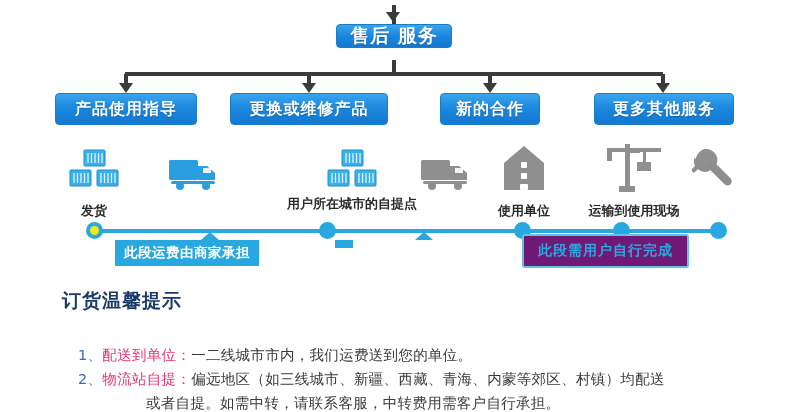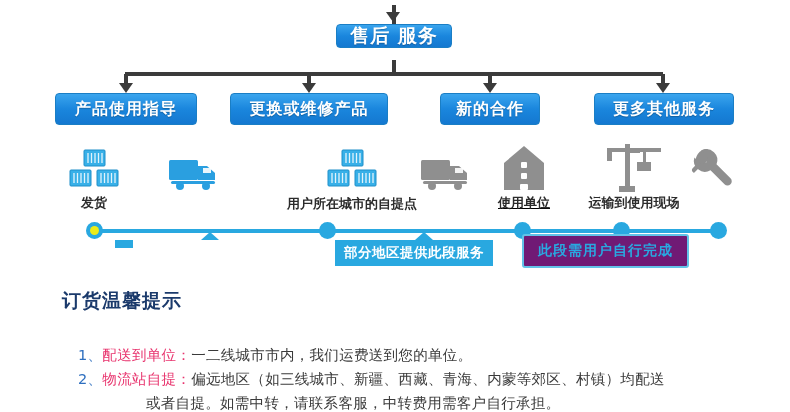--- a/index.html
+++ b/index.html
@@ -61,27 +61,27 @@
   #a2{left:302px;top:83px;}
   #a3{left:483px;top:83px;}
   #a4{left:656px;top:83px;}
 
   
   .iconrow{position:absolute;left:0;top:140px;width:790px;height:78px;}
   .stage{position:absolute;text-align:center;}
   .stage .glyph{height:48px;display:flex;align-items:flex-end;justify-content:center;}
   .stage .cap{
     font-size:13px;font-weight:bold;color:#2b2b2b;
-    margin-top:2px;white-space:nowrap;
+    margin-top:10px;white-space:nowrap;
   }
   #s1{left:48px;top:4px;width:92px;}
   #s2{left:148px;top:4px;width:92px;}
   #s3{left:252px;top:4px;width:200px;}
   #s4{left:400px;top:4px;width:92px;}
-  #s5{left:478px;top:4px;width:92px;text-decoration:underline;}
+  #s5{left:478px;top:4px;width:92px;}
   #s6{left:570px;top:4px;width:128px;}
   #s7{left:678px;top:4px;width:70px;}
   #s3 .cap{margin-top:3px;}
 
   
   .timeline{position:absolute;left:0;top:218px;width:790px;height:66px;}
   .tl-line{
     position:absolute;left:94px;top:11px;width:624px;height:4px;
     background:#29a8e0;border-radius:2px;
   }
@@ -289,25 +289,25 @@
     <div class="tl-line"></div>
 
     <div class="dot start" id="dot1"></div>
     <div class="dot" id="dot2"></div>
     <div class="dot" id="dot3"></div>
     <div class="dot" id="dot4"></div>
     <div class="dot" id="dot5"></div>
 
     <div class="tag" id="tag1">
       <span class="notch"></span>
+      <span>此段运费由商家承担</span>
     </div>
 
     <div class="tag" id="tag2">
       <span class="notch"></span>
-      <span>部分地区提供此段服务</span>
     </div>
 
     <div class="tag-outline">
       <span>此段需用户自行完成</span>
     </div>
   </div>
 
   <div class="notes">
     <div class="notes-title">订货温馨提示</div>
 

